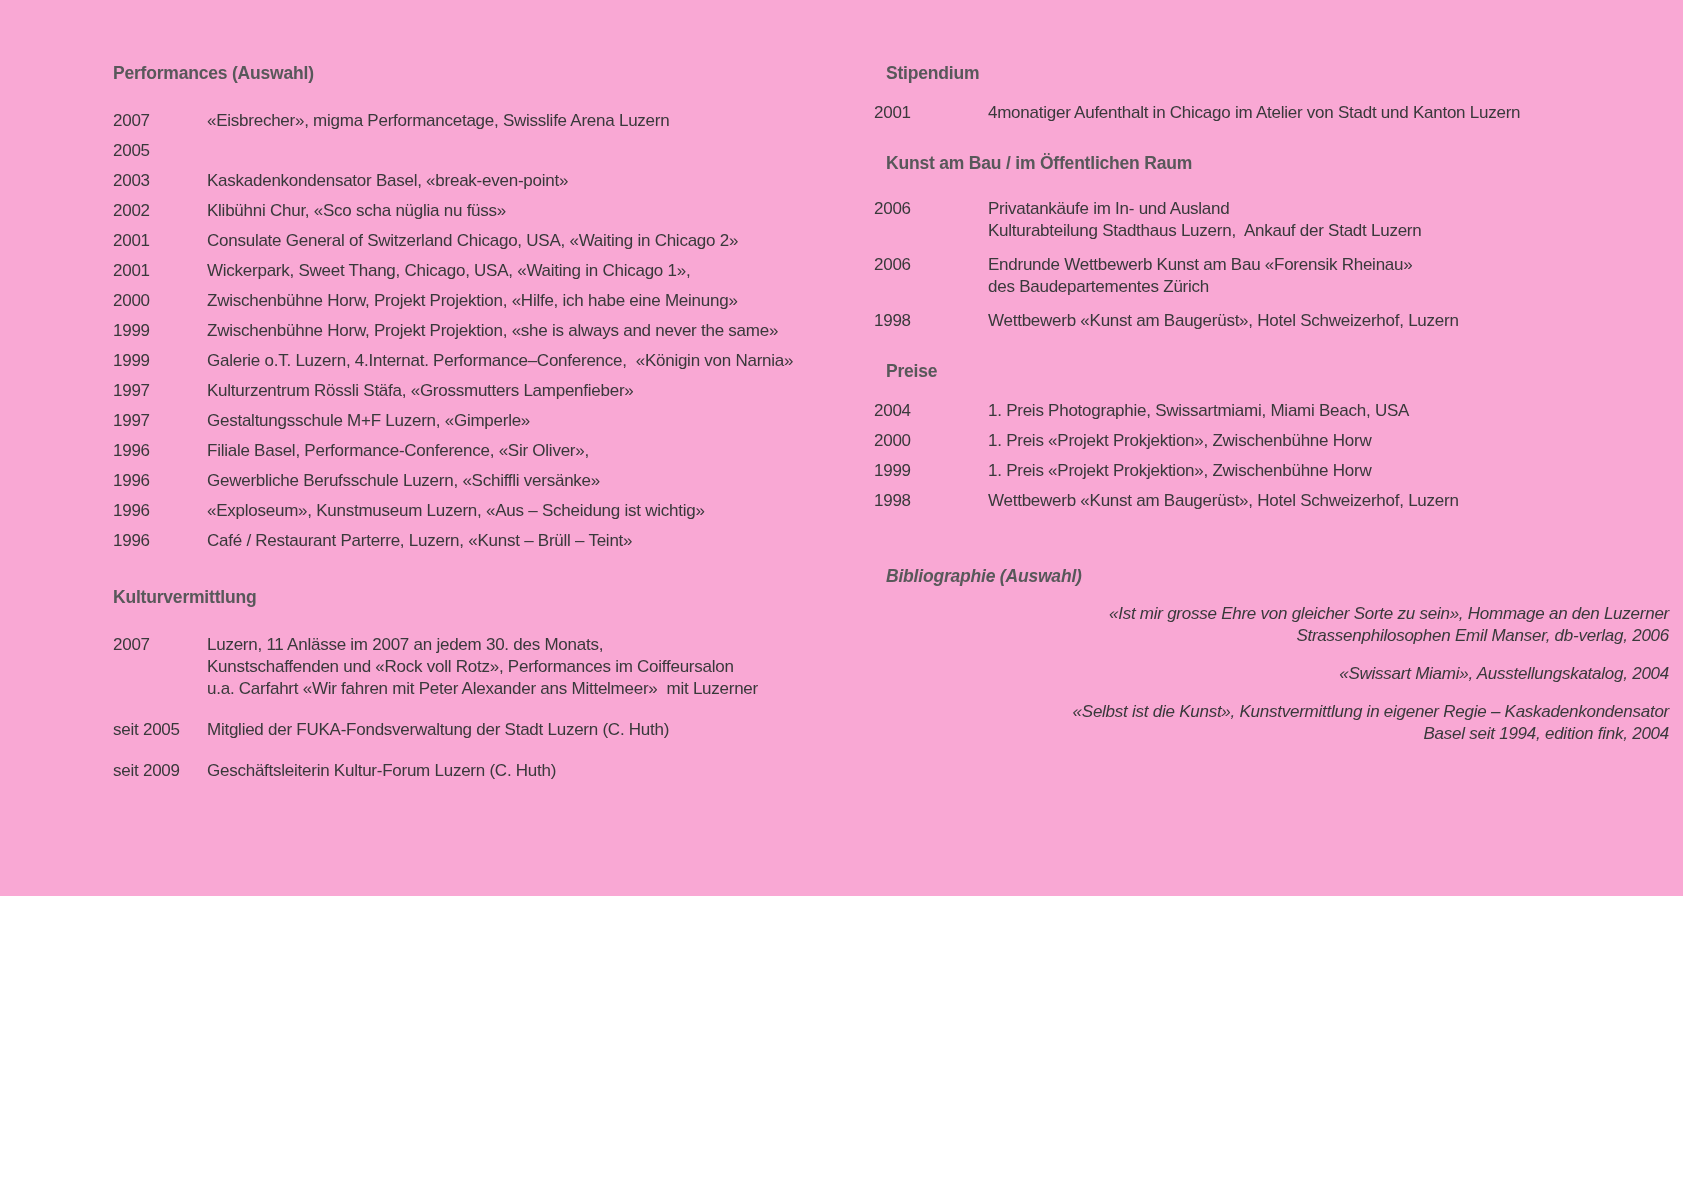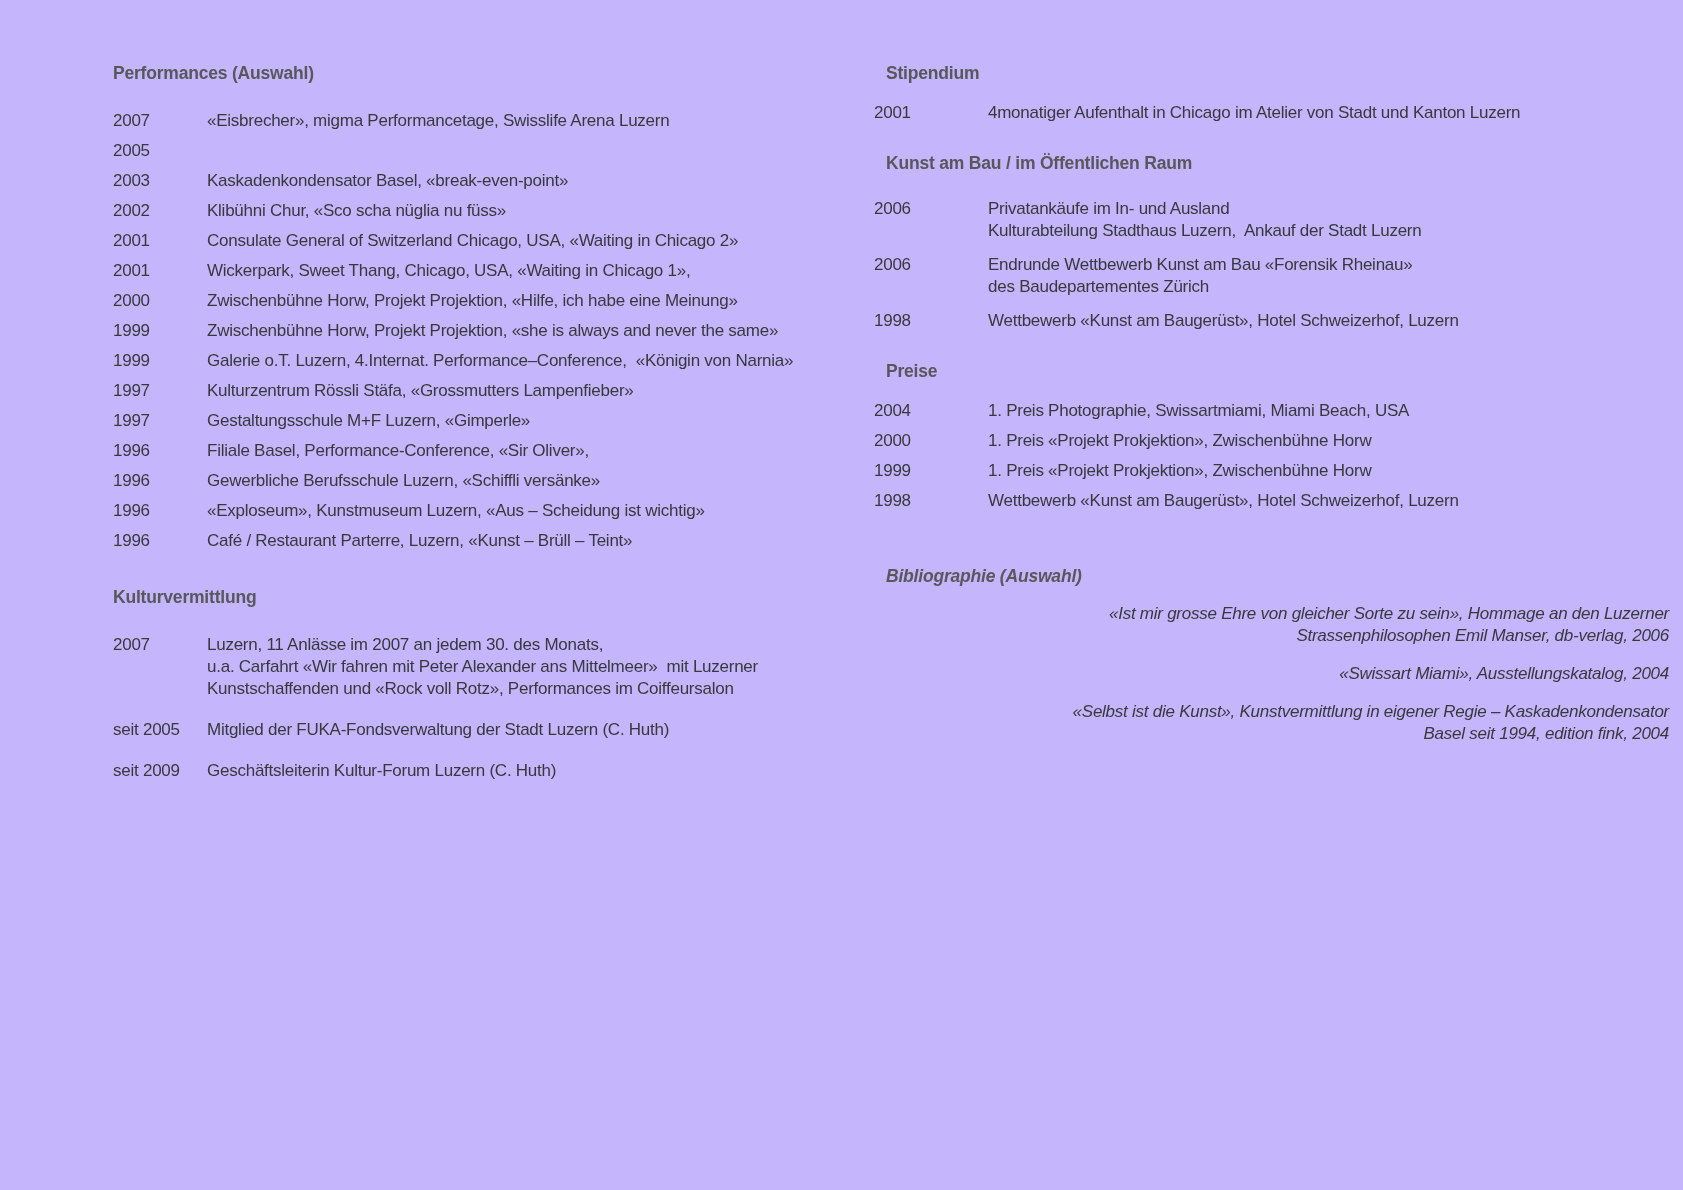--- a/index.html
+++ b/index.html
@@ -4,22 +4,22 @@
 <title>CV Document</title>
 <style>
   html, body {
     margin: 0;
     padding: 0;
     background: #ffffff;
   }
   .page {
     position: relative;
     width: 1683px;
-    height: 1190px;
-    background: #c4b5fd;
+    height: 896px;
+    background: #f9a8d4;
     overflow: hidden;
     font-family: "Liberation Sans", sans-serif;
     color: #39393b;
   }
   .col {
     position: absolute;
     top: 62px;
     font-size: 17px;
     line-height: 22px;
     letter-spacing: -0.25px;
@@ -150,22 +150,22 @@
             <div class="line">Café / Restaurant Parterre, Luzern, «Kunst – Brüll – Teint»</div>
           </div>
         </div>
       </div>
       <div class="section sec-1">
         <h2 class="heading">Kulturvermittlung</h2>
         <div class="row multi">
           <span class="label">2007</span>
           <div class="desc">
             <div class="line">Luzern, 11 Anlässe im 2007 an jedem 30. des Monats,</div>
+            <div class="line">Kunstschaffenden und «Rock voll Rotz», Performances im Coiffeursalon</div>
             <div class="line">u.a. Carfahrt «Wir fahren mit Peter Alexander ans Mittelmeer»  mit Luzerner</div>
-            <div class="line">Kunstschaffenden und «Rock voll Rotz», Performances im Coiffeursalon</div>
           </div>
         </div>
         <div class="row">
           <span class="label">seit 2005</span>
           <div class="desc">
             <div class="line">Mitglied der FUKA-Fondsverwaltung der Stadt Luzern (C. Huth)</div>
           </div>
         </div>
         <div class="row">
           <span class="label">seit 2009</span>

